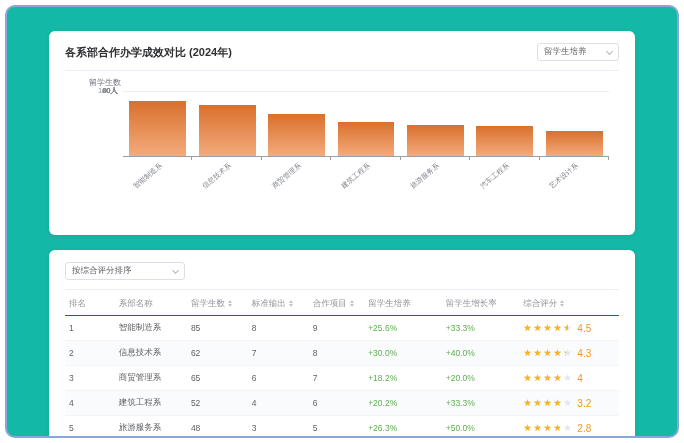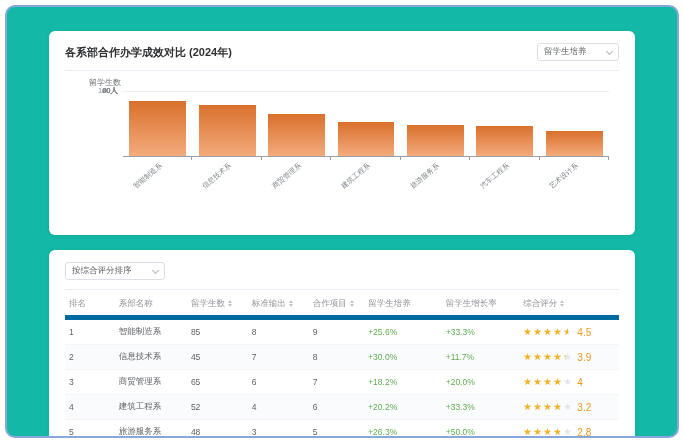--- a/index.html
+++ b/index.html
@@ -29,21 +29,21 @@
   .bars { position:absolute; left:0; right:0; bottom:0; top:0; display:flex; }
   .bar-slot { flex:1; position:relative; }
   .bar { position:absolute; left:9%; right:9%; bottom:0; background:linear-gradient(180deg,#d9702c 0%,#f4ab7d 100%); }
   .xtick { position:absolute; bottom:-4px; right:0; width:1px; height:4px; background:#9aa0a6; }
   .x-label { position:absolute; top:100%; left:50%; margin-top:5px; font-size:7px; color:#7d828a;
              white-space:nowrap; transform:translateX(-100%) rotate(-40deg); transform-origin:right top; }
 
   
   table { width:100%; border-collapse:collapse; table-layout:fixed; margin-top:2px; }
   th { font-size:8.5px; color:#909399; font-weight:normal; text-align:left; padding:6px 4px 5px 4px;
-       border-bottom:5px solid #0369a1; white-space:nowrap; }
+       border-bottom:1px solid #0369a1; white-space:nowrap; }
   td { font-size:8.5px; color:#606266; text-align:left; padding:6px 4px; border-bottom:1px solid #f2f4f7;
        white-space:nowrap; overflow:hidden; }
   tbody tr:nth-child(even) { background:#fafbfc; }
   .green { color:#5fae4f; }
   .sort-caret { display:inline-flex; flex-direction:column; vertical-align:middle; margin-left:3px; gap:1px; }
   .sort-caret i { display:block; width:0; height:0; border-left:2.5px solid transparent; border-right:2.5px solid transparent; }
   .sort-caret .up { border-bottom:3px solid #c0c4cc; }
   .sort-caret .down { border-top:3px solid #c0c4cc; }
   .stars { position:relative; display:inline-block; font-size:9.5px; line-height:1; letter-spacing:1.5px;
            color:#e3e6ec; vertical-align:middle; }
@@ -118,21 +118,21 @@
                 <div class="xtick"></div>
                 <div class="x-label">艺术设计系</div>
               </div>
             </div>
         </div>
       </div>
     </div>
 
     <div class="card" style="top:243px; height:200px;">
       <div class="card-header">
-        <div class="select-box" style="width:100px;">
+        <div class="select-box" style="width:120px;">
           <span>按综合评分排序</span>
           <span class="chev"></span>
         </div>
       </div>
       <div class="divider"></div>
 
       <table>
         <colgroup>
           <col style="width:9%">
             <col style="width:13%">
@@ -174,26 +174,26 @@
               <td>85</td>
               <td>8</td>
               <td>9</td>
               <td class="green">+25.6%</td>
               <td class="green">+33.3%</td>
               <td><span class="stars">★★★★★<span class="fill" style="width: 90%;">★★★★★</span></span><span class="score-num">4.5</span></td>
             </tr>
             <tr>
               <td>2</td>
               <td>信息技术系</td>
-              <td>45</td>
+              <td>62</td>
               <td>7</td>
               <td>8</td>
               <td class="green">+30.0%</td>
-              <td class="green">+11.7%</td>
-              <td><span class="stars">★★★★★<span class="fill" style="width: 86%;">★★★★★</span></span><span class="score-num">3.9</span></td>
+              <td class="green">+40.0%</td>
+              <td><span class="stars">★★★★★<span class="fill" style="width: 86%;">★★★★★</span></span><span class="score-num">4.3</span></td>
             </tr>
             <tr>
               <td>3</td>
               <td>商贸管理系</td>
               <td>65</td>
               <td>6</td>
               <td>7</td>
               <td class="green">+18.2%</td>
               <td class="green">+20.0%</td>
               <td><span class="stars">★★★★★<span class="fill" style="width: 80%;">★★★★★</span></span><span class="score-num">4</span></td>

